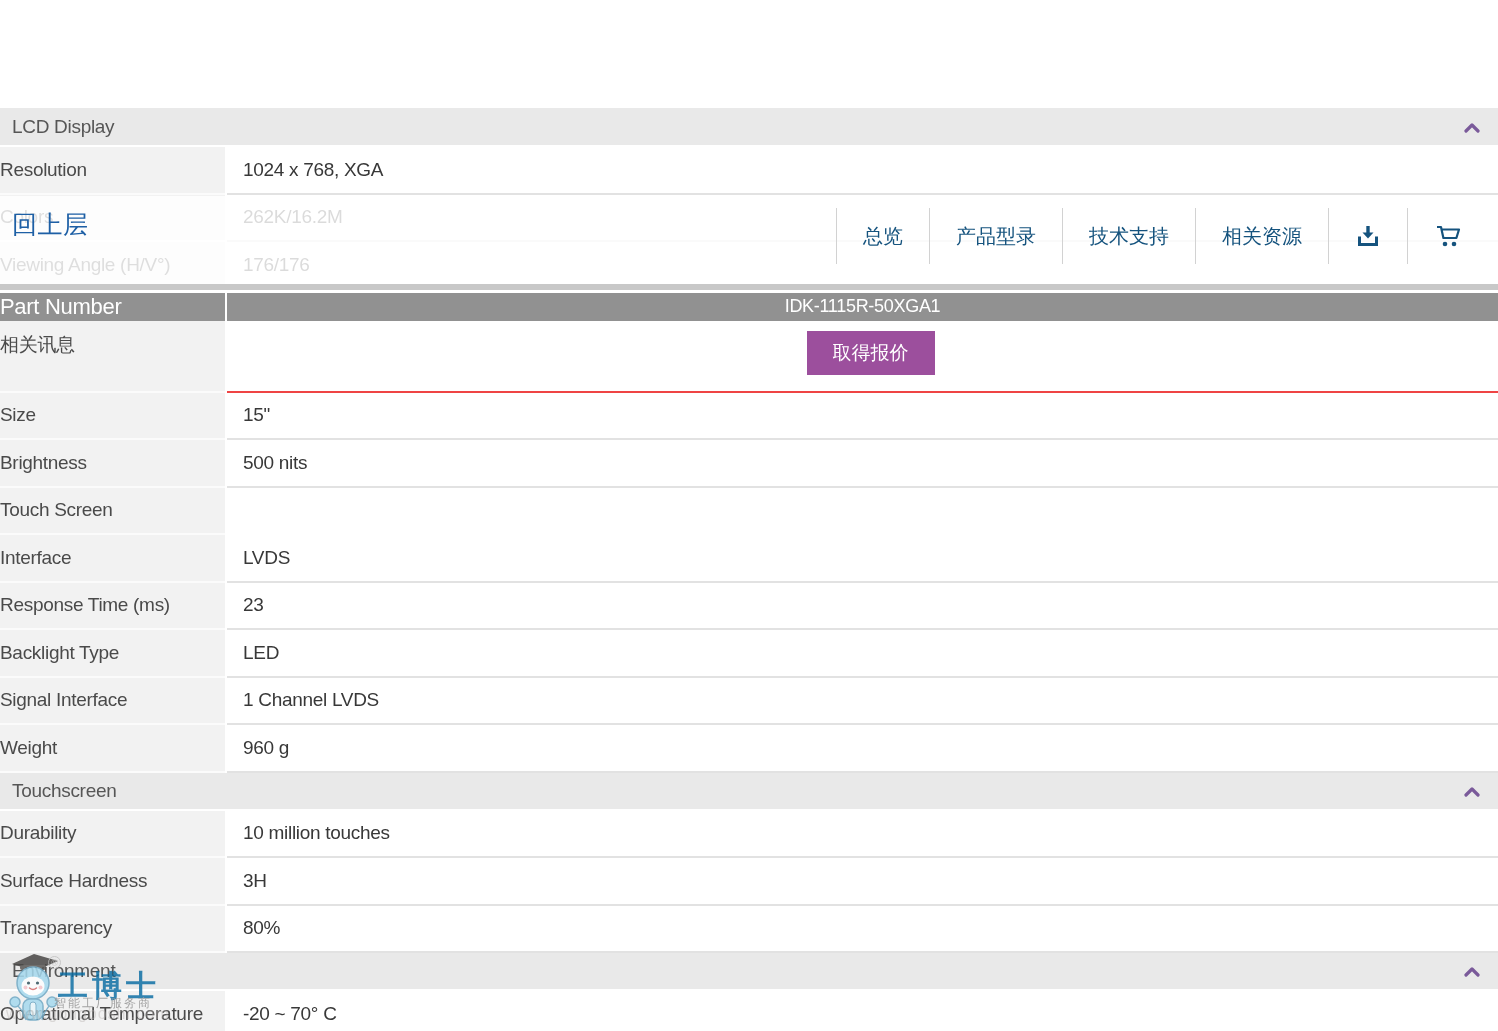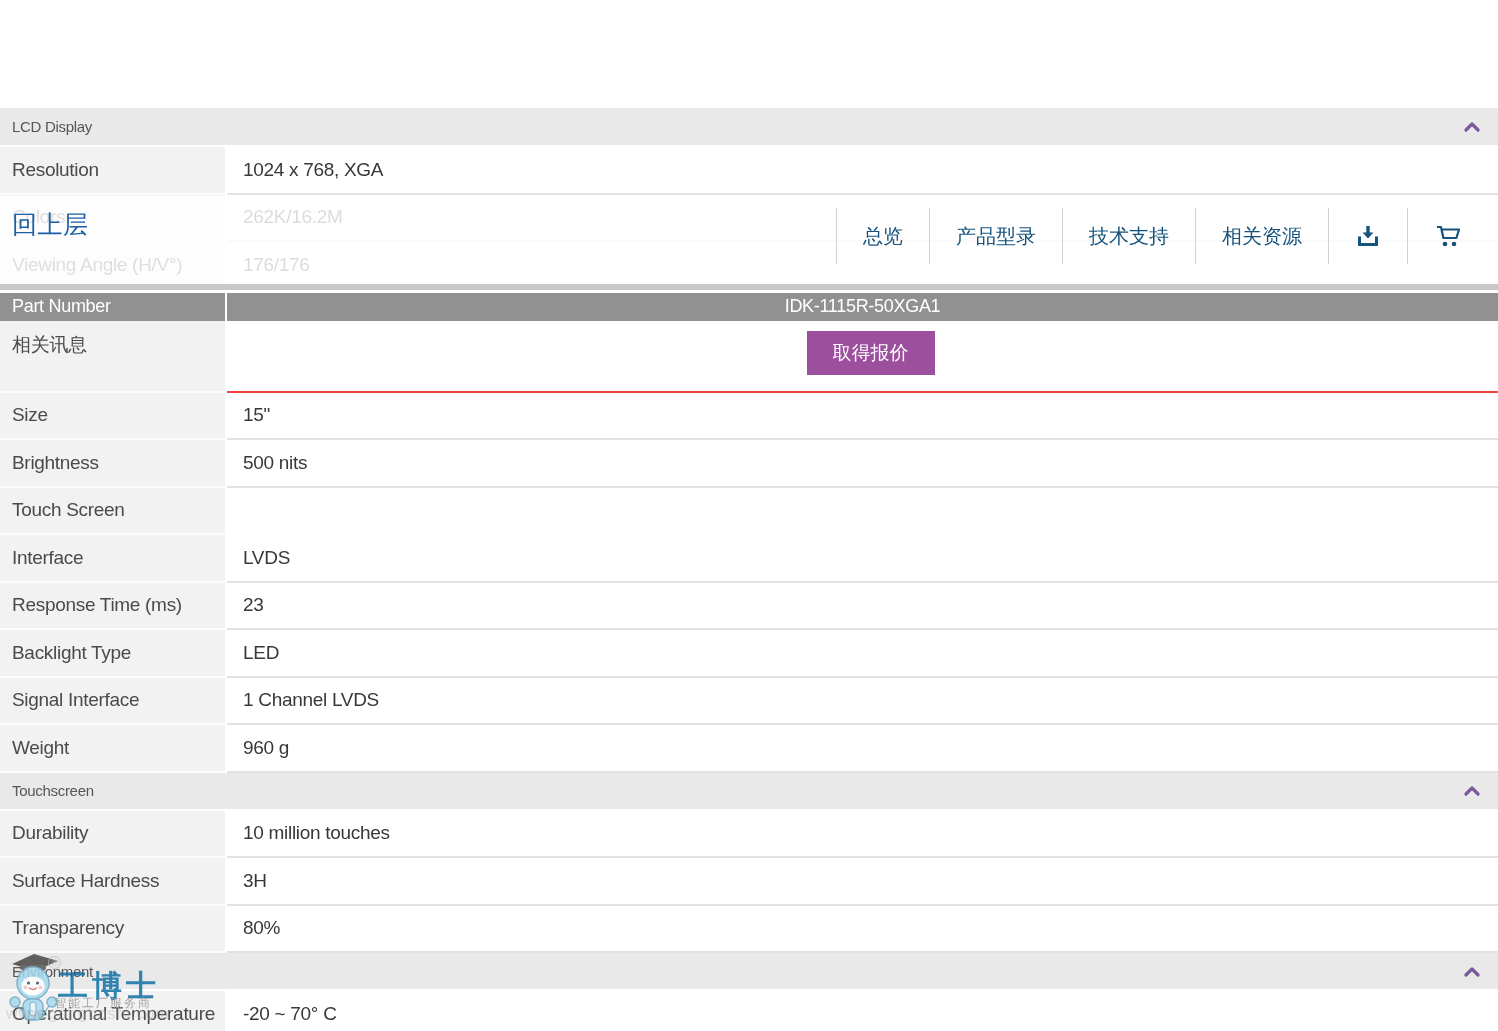--- a/index.html
+++ b/index.html
@@ -4,42 +4,42 @@
 <style>
   * { margin:0; padding:0; box-sizing:border-box; }
   body { font-family:"Liberation Sans", sans-serif; background:#fff; }
   .page { position:relative; width:1498px; height:1031px; overflow:hidden; background:#fff; }
 
   .spec-table { position:absolute; top:108px; left:0; width:100%; }
 
   .sec-header {
     height:39px; background:#e9e9e9; display:flex; align-items:center;
     justify-content:space-between; padding:0 16px 0 12px;
-    color:#565656; font-size:15px; letter-spacing:-0.3px;
+    color:#565656; font-size:19px; letter-spacing:-0.3px;
     border-bottom:2px solid #fff;
   }
   .chev { flex:none; margin-right:2px; cursor:pointer; }
 
   .row { display:flex; height:47.5px; background:#fff; }
   .row .label {
     flex:none; width:225px; background:#f2f2f2; display:flex; align-items:center;
-    padding-left:12px; color:#4a4a4a; font-size:19px; letter-spacing:-0.3px;
+    padding-left:0; color:#4a4a4a; font-size:19px; letter-spacing:-0.3px;
     border-bottom:2px solid #fbfbfb;
   }
   .colgap { flex:none; width:2px; background:#fff; }
   .row .value {
     flex:1; display:flex; align-items:center; padding-left:16px;
     color:#383838; font-size:19px; letter-spacing:-0.3px;
     border-bottom:2px solid #e2e2e2; background:#fff;
   }
 
   .spacer3 { height:3px; background:#fff; }
 
   .pn-row { height:28px; }
-  .pn-row .label { background:#919191; color:#fff; font-size:18px; border-bottom:none; align-items:center; }
+  .pn-row .label { background:#919191; color:#fff; font-size:22px; border-bottom:none; align-items:center; }
   .pn-row .value { background:#919191; color:#fff; font-size:18px; border-bottom:none; justify-content:center; padding-left:0; }
 
   .related-row { height:72px; }
   .related-row .label { align-items:flex-start; padding-top:11px; }
   .related-row .value { justify-content:center; align-items:flex-start; padding-top:10px; border-bottom:2px solid #ef4444; }
   .quote-btn {
     width:128px; height:44px; background:#9c4f9d; color:#fff; border:none;
     font-size:19px; font-family:"Liberation Sans", sans-serif; cursor:pointer;
   }
 

